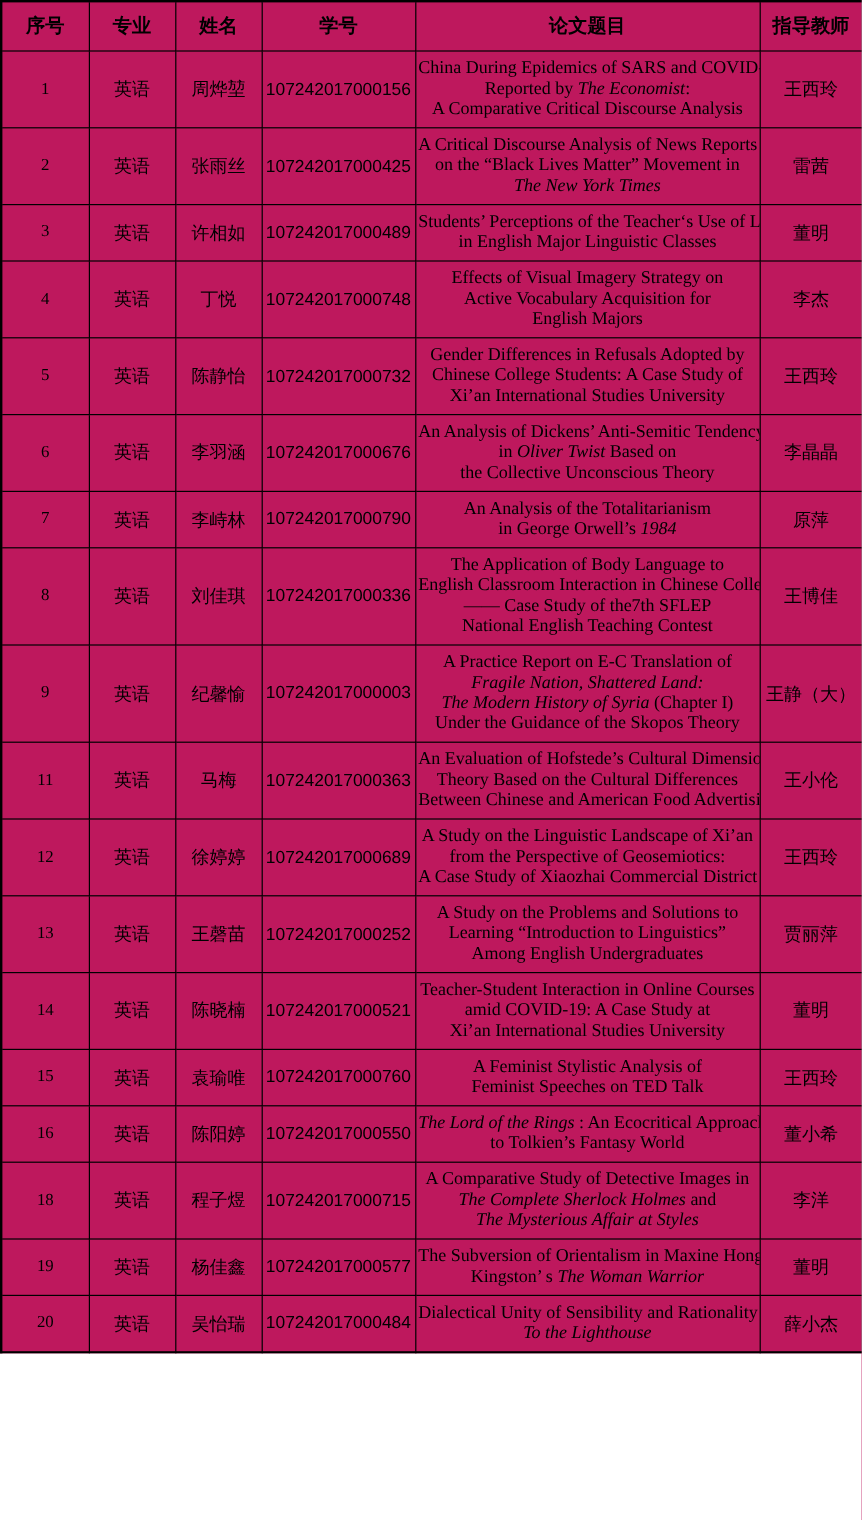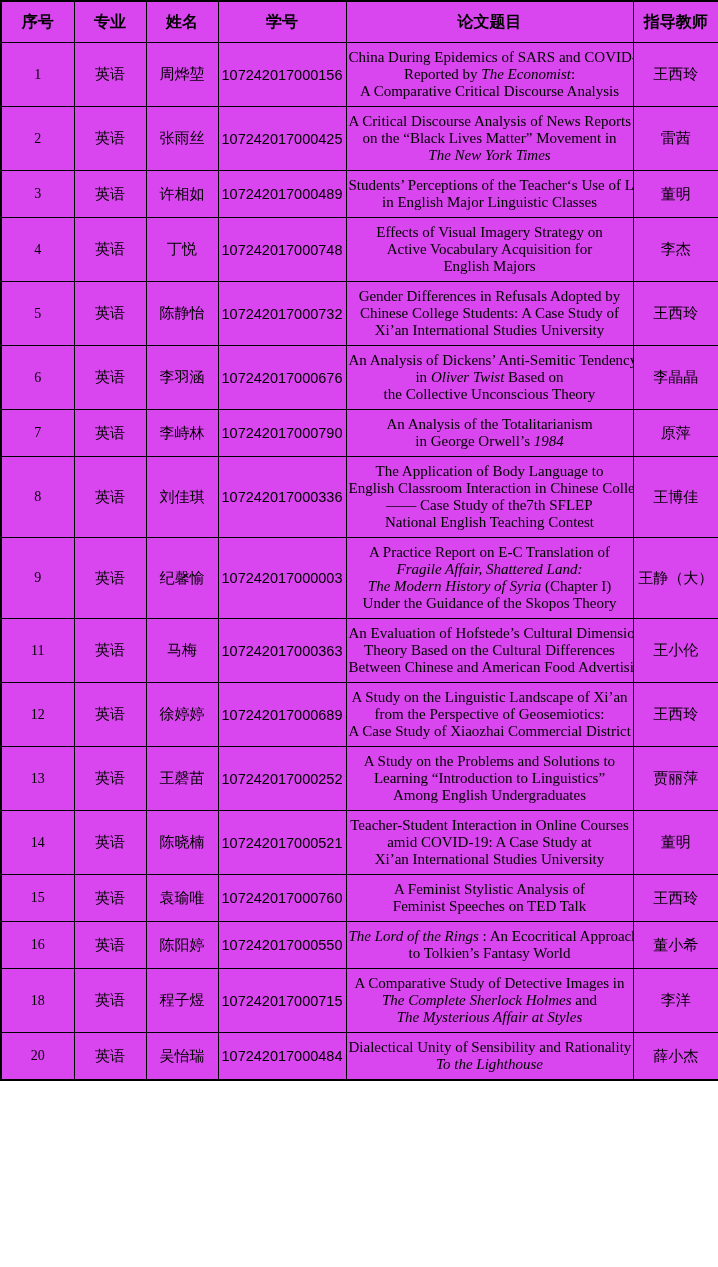--- a/index.html
+++ b/index.html
@@ -2,21 +2,21 @@
 <html><head>
 <meta charset="utf-8">
 <style>
   html, body {
     margin: 0;
     padding: 0;
     background: #ffffff;
   }
   .doc {
     width: 718px;
-    background: #d946ef;
+    background: #be185d;
   }
   table.thesis-table {
     width: 718px;
     border-collapse: collapse;
     table-layout: fixed;
     border: 2px solid #000000;
     color: #000000;
   }
   table.thesis-table th,
   table.thesis-table td {
@@ -176,21 +176,21 @@
           </td>
           <td class="c-advisor">王博佳</td>
         </tr>
         <tr>
           <td class="c-no">9</td>
           <td class="c-major">英语</td>
           <td class="c-name">纪馨愉</td>
           <td class="c-id">107242017000003</td>
           <td class="c-title">
             <span class="tline">A Practice Report on E-C Translation of</span>
-            <span class="tline"><i>Fragile Affair, Shattered Land:</i></span>
+            <span class="tline"><i>Fragile Nation, Shattered Land:</i></span>
             <span class="tline"><i>The Modern History of Syria</i> (Chapter I)</span>
             <span class="tline">Under the Guidance of the Skopos Theory</span>
           </td>
           <td class="c-advisor">王静（大）</td>
         </tr>
         <tr>
           <td class="c-no">11</td>
           <td class="c-major">英语</td>
           <td class="c-name">马梅</td>
           <td class="c-id">107242017000363</td>
@@ -263,20 +263,31 @@
           <td class="c-no">18</td>
           <td class="c-major">英语</td>
           <td class="c-name">程子煜</td>
           <td class="c-id">107242017000715</td>
           <td class="c-title">
             <span class="tline">A Comparative Study of Detective Images in</span>
             <span class="tline"><i>The Complete Sherlock Holmes</i> and</span>
             <span class="tline"><i>The Mysterious Affair at Styles</i></span>
           </td>
           <td class="c-advisor">李洋</td>
+        </tr>
+        <tr>
+          <td class="c-no">19</td>
+          <td class="c-major">英语</td>
+          <td class="c-name">杨佳鑫</td>
+          <td class="c-id">107242017000577</td>
+          <td class="c-title">
+            <span class="tline">The Subversion of Orientalism in Maxine Hong</span>
+            <span class="tline">Kingston’ s <i>The Woman Warrior</i></span>
+          </td>
+          <td class="c-advisor">董明</td>
         </tr>
         <tr>
           <td class="c-no">20</td>
           <td class="c-major">英语</td>
           <td class="c-name">吴怡瑞</td>
           <td class="c-id">107242017000484</td>
           <td class="c-title">
             <span class="tline">Dialectical Unity of Sensibility and Rationality in</span>
             <span class="tline"><i>To the Lighthouse</i></span>
           </td>

